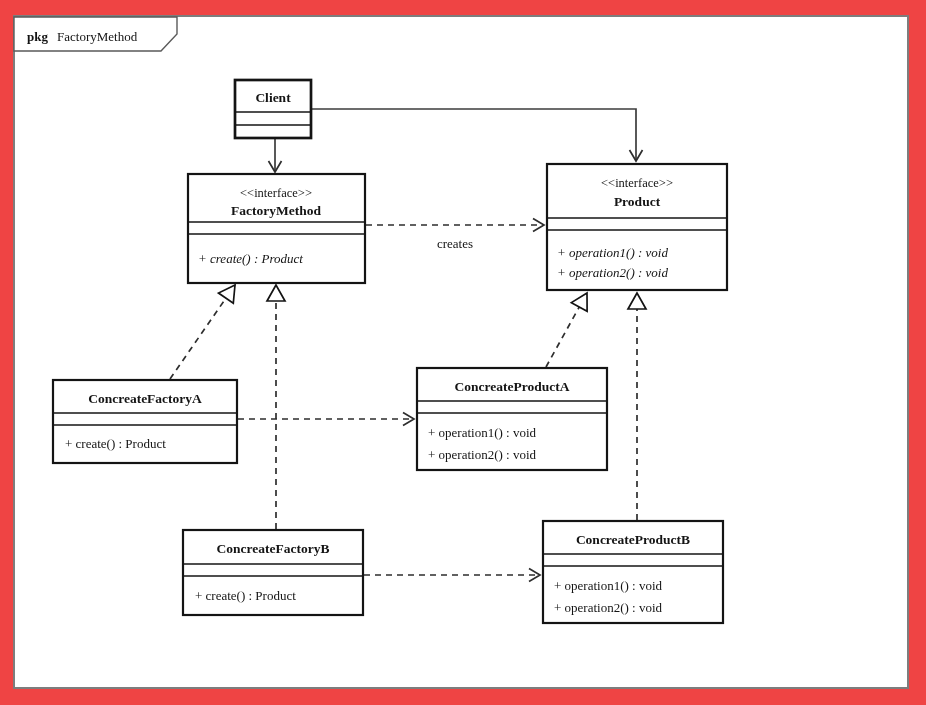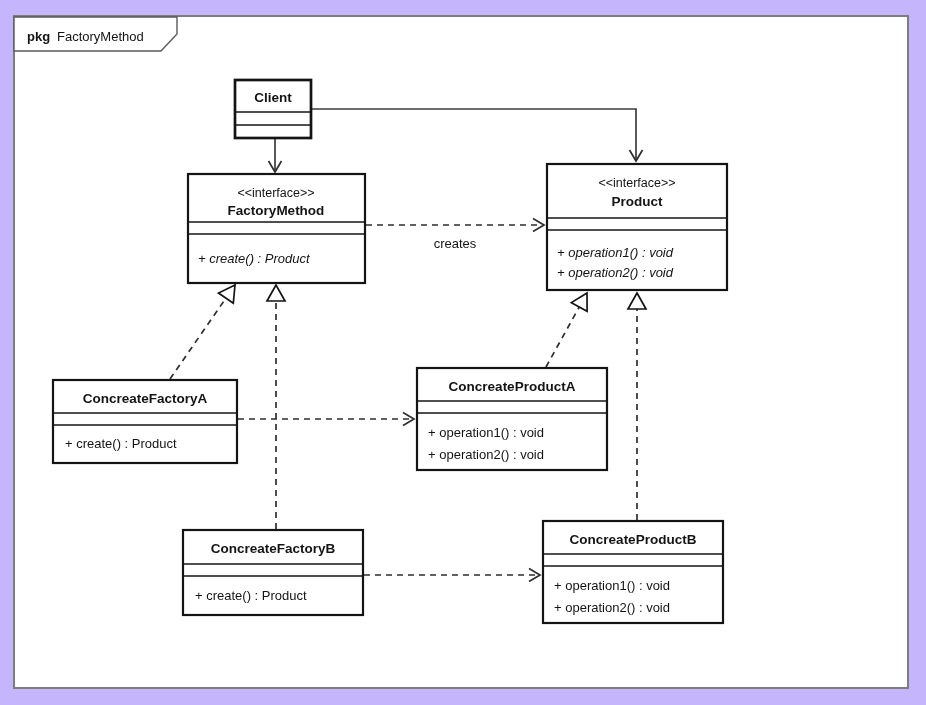--- a/index.html
+++ b/index.html
@@ -1,17 +1,17 @@
 <!DOCTYPE html>
 <html><head>
 <meta charset="utf-8">
 <style>
   html,body{margin:0;padding:0;background:#ffffff;}
-  .canvas{position:relative;width:926px;height:705px;background:#c4b5fd;
-          font-family:Liberation Sans, sans-serif;}
+  .canvas{position:relative;width:926px;height:705px;background:#ef4444;
+          font-family:Liberation Serif, serif;}
   svg{display:block;}
   marker{overflow:visible;}
   text{fill:#141414;}
   .cls-name{font-size:13.5px;font-weight:bold;}
   .stereo{font-size:12.5px;}
   .op{font-size:13px;}
   .op-italic{font-size:13px;font-style:italic;}
   .tab-kw{font-size:13px;font-weight:bold;}
   .tab-name{font-size:13px;}
   .rel-label{font-size:13px;}

